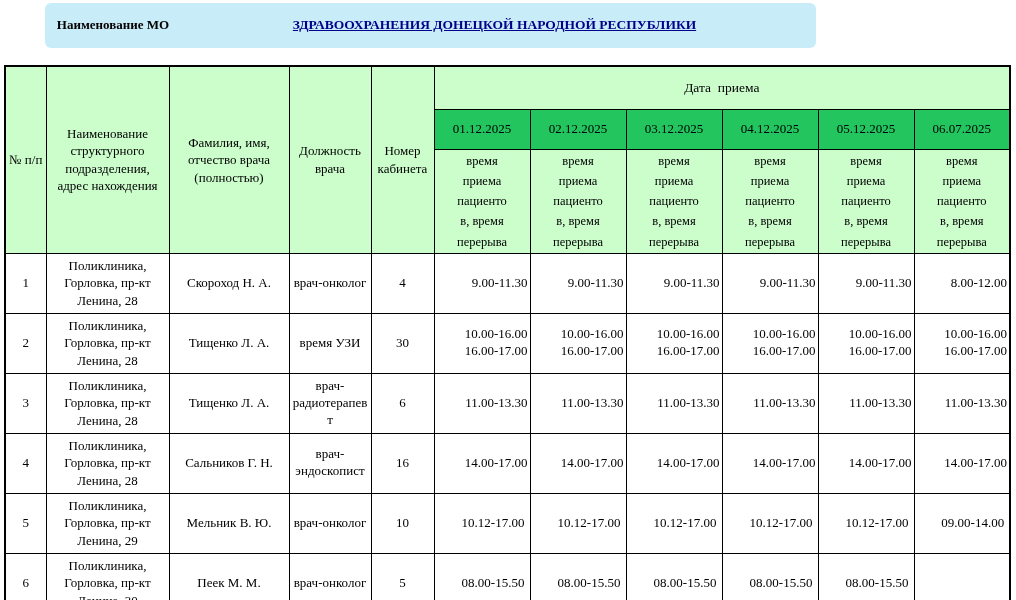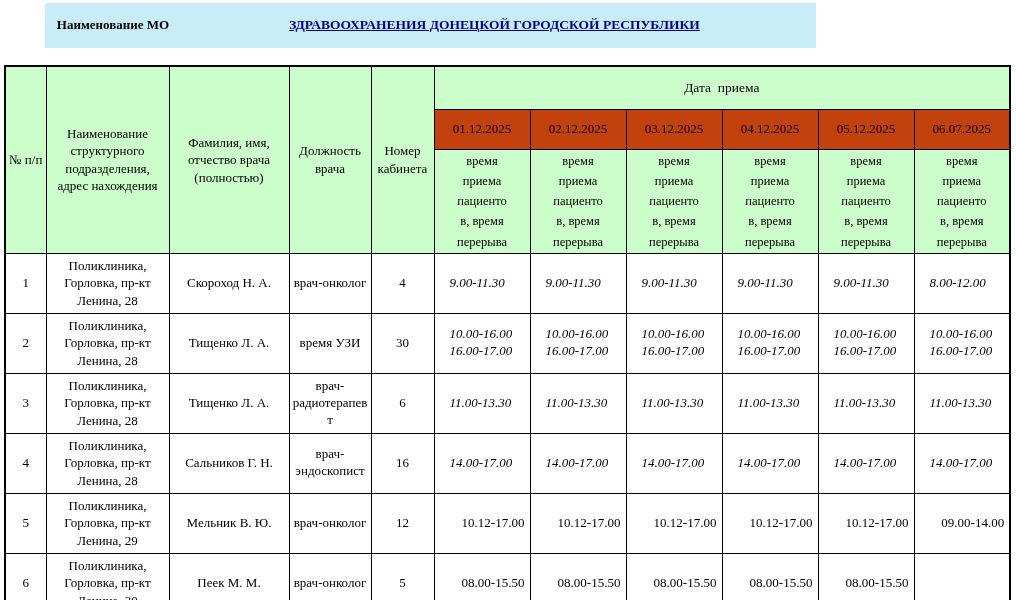--- a/index.html
+++ b/index.html
@@ -23,20 +23,21 @@
   }
   
   .banner {
     position: absolute;
     left: 45px; top: 3px;
     width: 771px; min-height: 45px;
     background: var(--banner-bg);
     display: flex;
     align-items: center;
     padding: 2px 4px;
+    border-radius: 6px;
   }
   .banner-label {
     width: 128px;
     flex: 0 0 128px;
     text-align: center;
     font-weight: bold;
     font-size: 13px;
     line-height: 1.45;
     color: #000;
   }
@@ -65,42 +66,42 @@
   }
   .schedule th, .schedule td {
     border: 1px solid #000;
     padding: 1px 2px;
     vertical-align: middle;
     text-align: center;
     font-weight: normal;
     overflow-wrap: break-word;
   }
   .schedule thead th { background: var(--header-bg); }
-  .schedule thead th.date-cell { background: #c2410c; }
+  .schedule thead th.date-cell { background: #22c55e; }
   th.side { line-height: 1.35; font-size: 13px; }
   th.date-group { height: 43px; font-size: 13.5px; white-space: pre; }
   #date-row th { height: 40px; font-size: 13px; }
   #time-row th { height: 82px; font-size: 12.5px; line-height: 1.62; padding: 1px 20px; }
   tbody tr { height: 60px; }
   tbody td { background: #ffffff; line-height: 1.3; }
   td.time { white-space: pre-line; font-size: 13px; }
-  td.tl { text-align: left; padding-left: 15px; font-style: italic; }
+  td.tl { text-align: right; padding-left: 15px; }
   td.tc { text-align: center; padding-left: 24px; }
   td.dept { line-height: 1.35; margin-top: 40px; }
   td.pos  { line-height: 1.3; text-align: center; }
 </style>
 </head>
 <body>
 
 <div class="page">
 
   <div class="banner">
     <div class="banner-label">Наименование МО</div>
     <div class="banner-title">
-      <span class="title-line">ЗДРАВООХРАНЕНИЯ ДОНЕЦКОЙ ГОРОДСКОЙ РЕСПУБЛИКИ</span>
+      <span class="title-line">ЗДРАВООХРАНЕНИЯ ДОНЕЦКОЙ НАРОДНОЙ РЕСПУБЛИКИ</span>
     </div>
   </div>
 
   <table class="schedule">
     <colgroup>
       <col style="width:41px">
         <col style="width:123px">
         <col style="width:120px">
       <col style="width:82px">
         <col style="width:63px">
@@ -194,21 +195,21 @@
           <td class="time tl">14.00-17.00</td>
           <td class="time tl">14.00-17.00</td>
           <td class="time tl">14.00-17.00</td>
           <td class="time tl">14.00-17.00</td>
         </tr>
         <tr>
           <td>5</td>
           <td class="dept">Поликлиника, Горловка, пр-кт Ленина, 29</td>
           <td>Мельник В. Ю.</td>
           <td class="pos">врач-онколог</td>
-          <td>12</td>
+          <td>10</td>
           <td class="time tc">10.12-17.00</td>
           <td class="time tc">10.12-17.00</td>
           <td class="time tc">10.12-17.00</td>
           <td class="time tc">10.12-17.00</td>
           <td class="time tc">10.12-17.00</td>
           <td class="time tc">09.00-14.00</td>
         </tr>
         <tr>
           <td>6</td>
           <td class="dept">Поликлиника, Горловка, пр-кт Ленина, 30</td>

